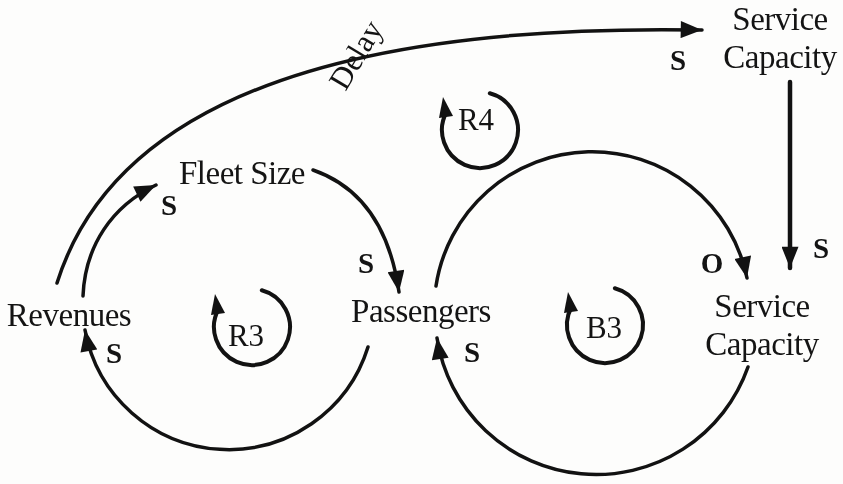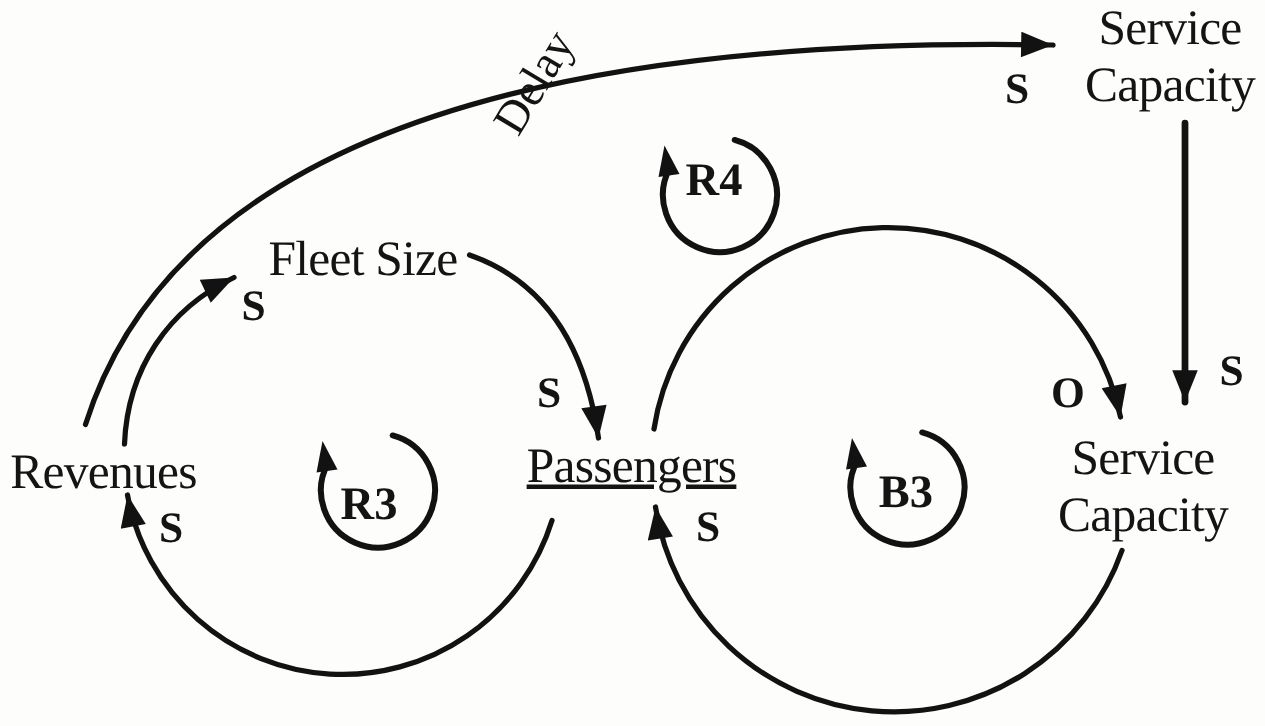--- a/index.html
+++ b/index.html
@@ -30,21 +30,21 @@
   }
   .node {
     font-size: 33px;
     font-weight: 400;
     letter-spacing: -0.5px;
     line-height: 38px;
   }
   .node span { display: block; }
   .loop-label {
     font-size: 31px;
-    font-weight: 700;
+    font-weight: 400;
   }
   .polarity {
     font-size: 29px;
     font-weight: 700;
   }
   .delay-label {
     font-size: 31px;
     font-weight: 400;
     transform: translate(-50%, -50%) rotate(-59deg);
   }
@@ -89,21 +89,21 @@
     
     <use href="#loopGlyph" transform="translate(252,327)"></use>
     <use href="#loopGlyph" transform="translate(480,130)"></use>
     <use href="#loopGlyph" transform="translate(605,325)"></use>
   </svg>
 
   <div class="lbl node" style="left:242px; top:173px;">Fleet Size</div>
 
   <div class="lbl node" style="left:69px; top:315px;">Revenues</div>
 
-  <div class="lbl node" style="left:421px; top:311px;text-decoration:underline;">Passengers</div>
+  <div class="lbl node" style="left:421px; top:311px;">Passengers</div>
 
   <div class="lbl node" style="left:780px; top:38px;">
     <span>Service</span>
     <span>Capacity</span>
   </div>
 
   <div class="lbl node" style="left:762px; top:325px;">
     <span>Service</span>
     <span>Capacity</span>
   </div>

